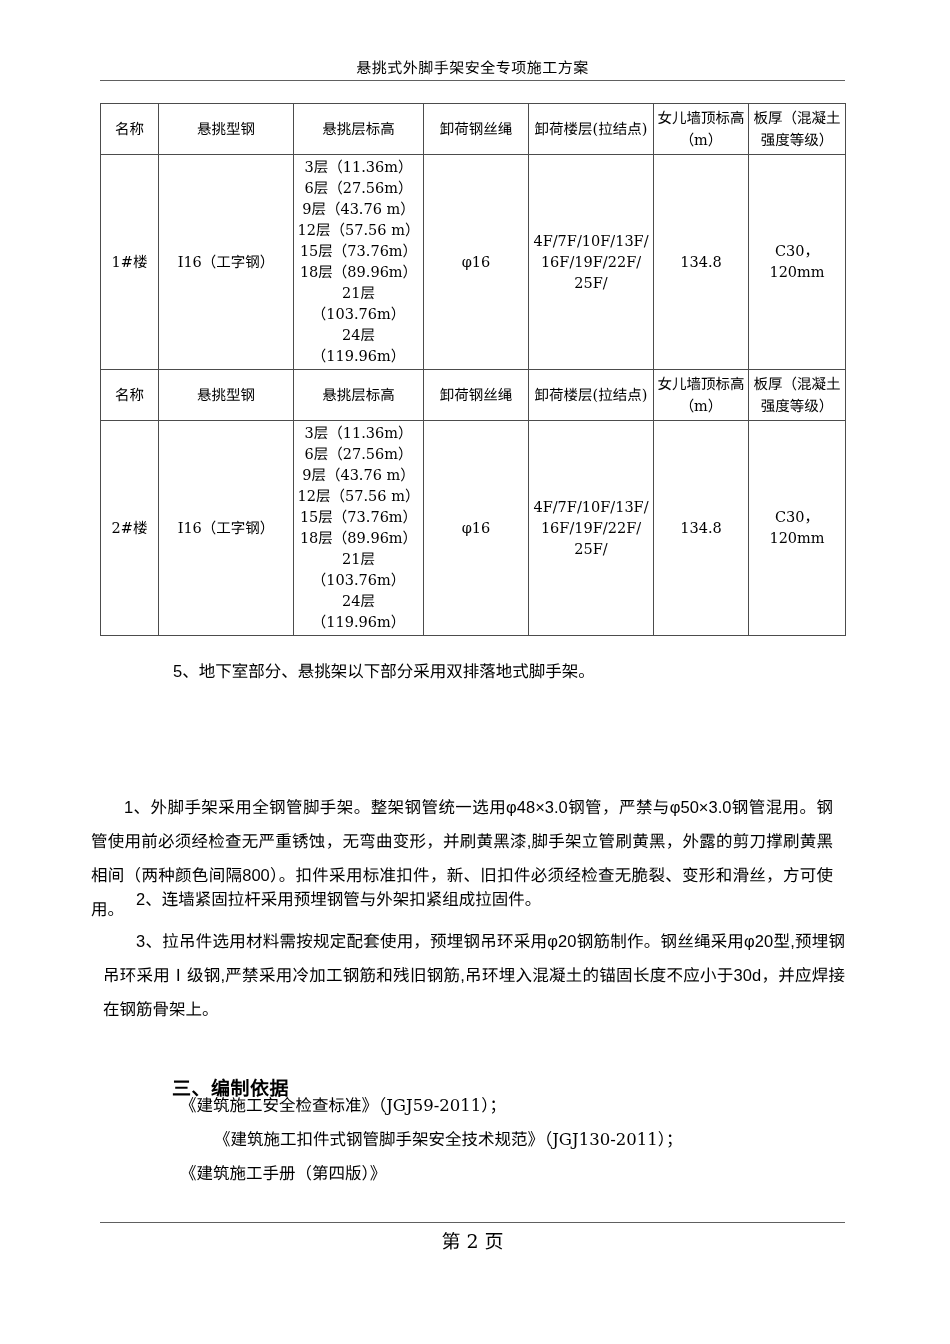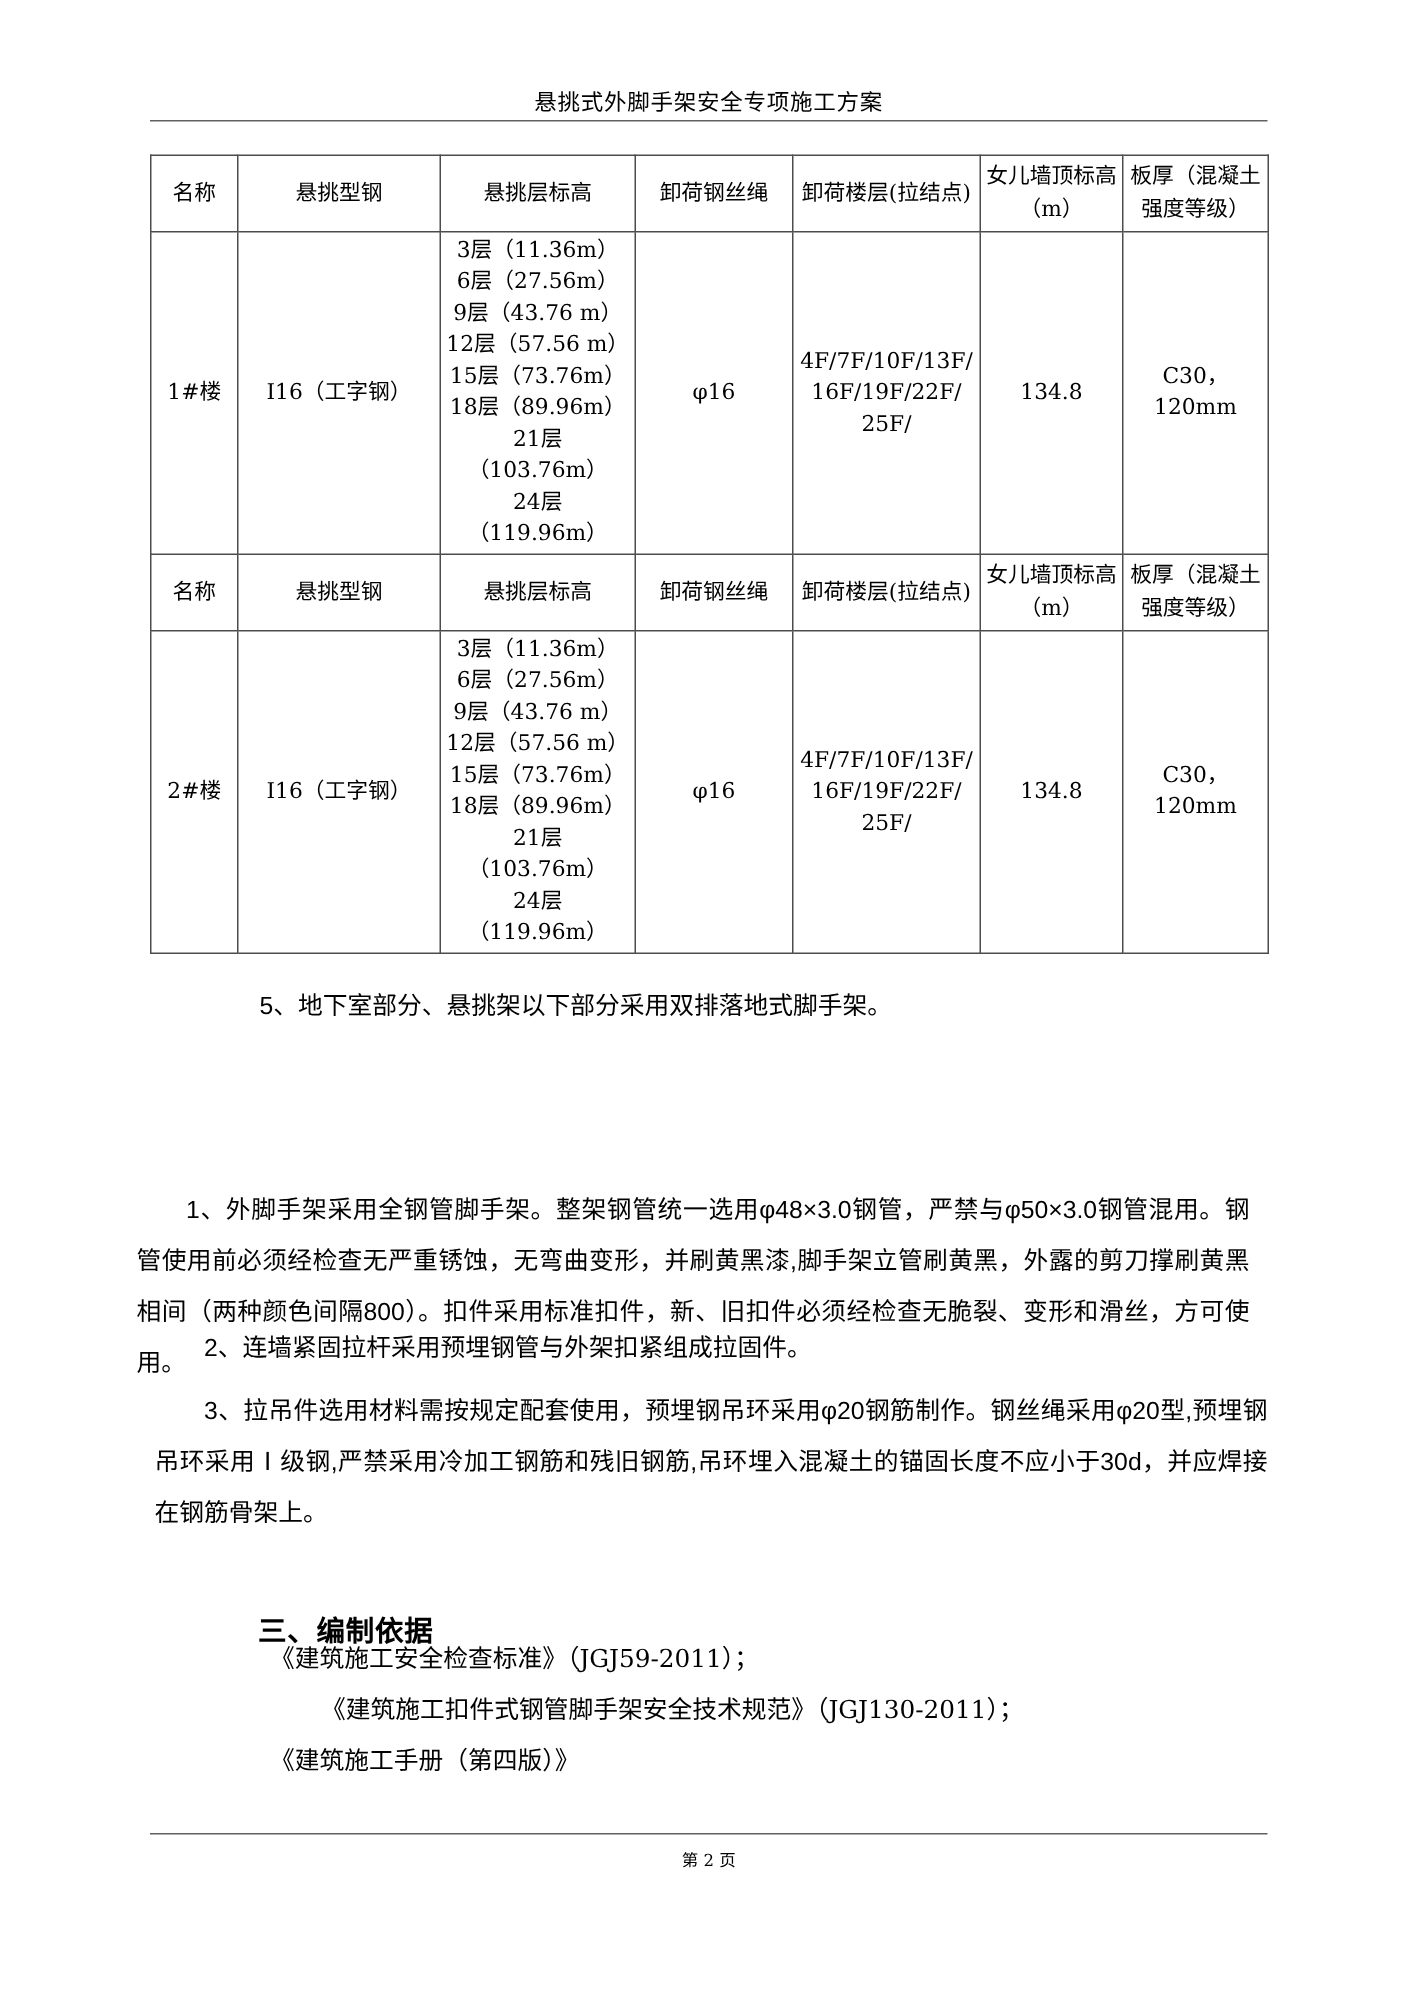--- a/index.html
+++ b/index.html
@@ -116,21 +116,21 @@
     width: 745px;
     text-align: center;
   }
   .doc-footer .ftr-rule {
     display: block;
     border-bottom: 1.6px solid #606060;
     width: 100%;
     margin-bottom: 8px;
   }
   .doc-footer .ftr-text {
-    font-size: 11px;
+    font-size: 19px;
     line-height: 20px;
     display: block;
   }
 </style>
 </head>
 <body>
 
 <div class="page">
 
   <div class="doc-header">

